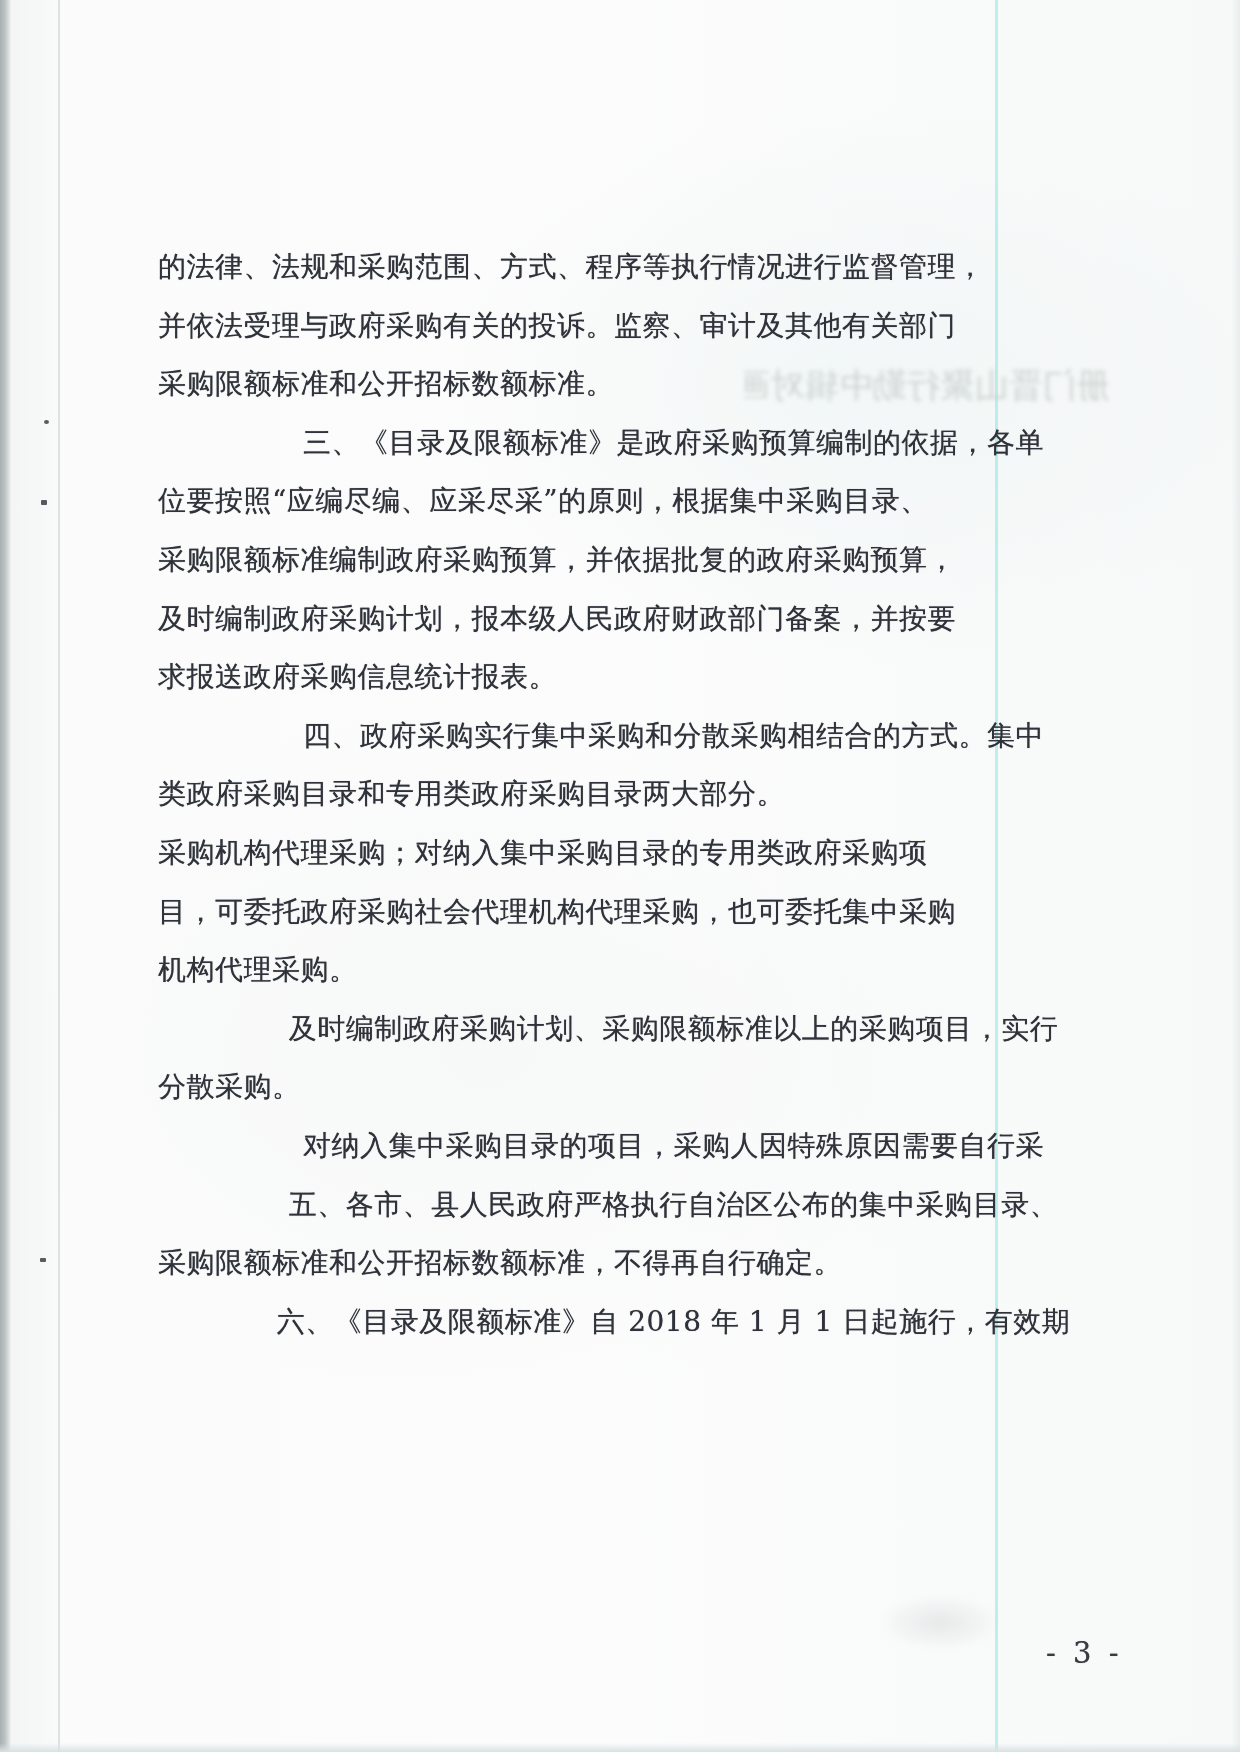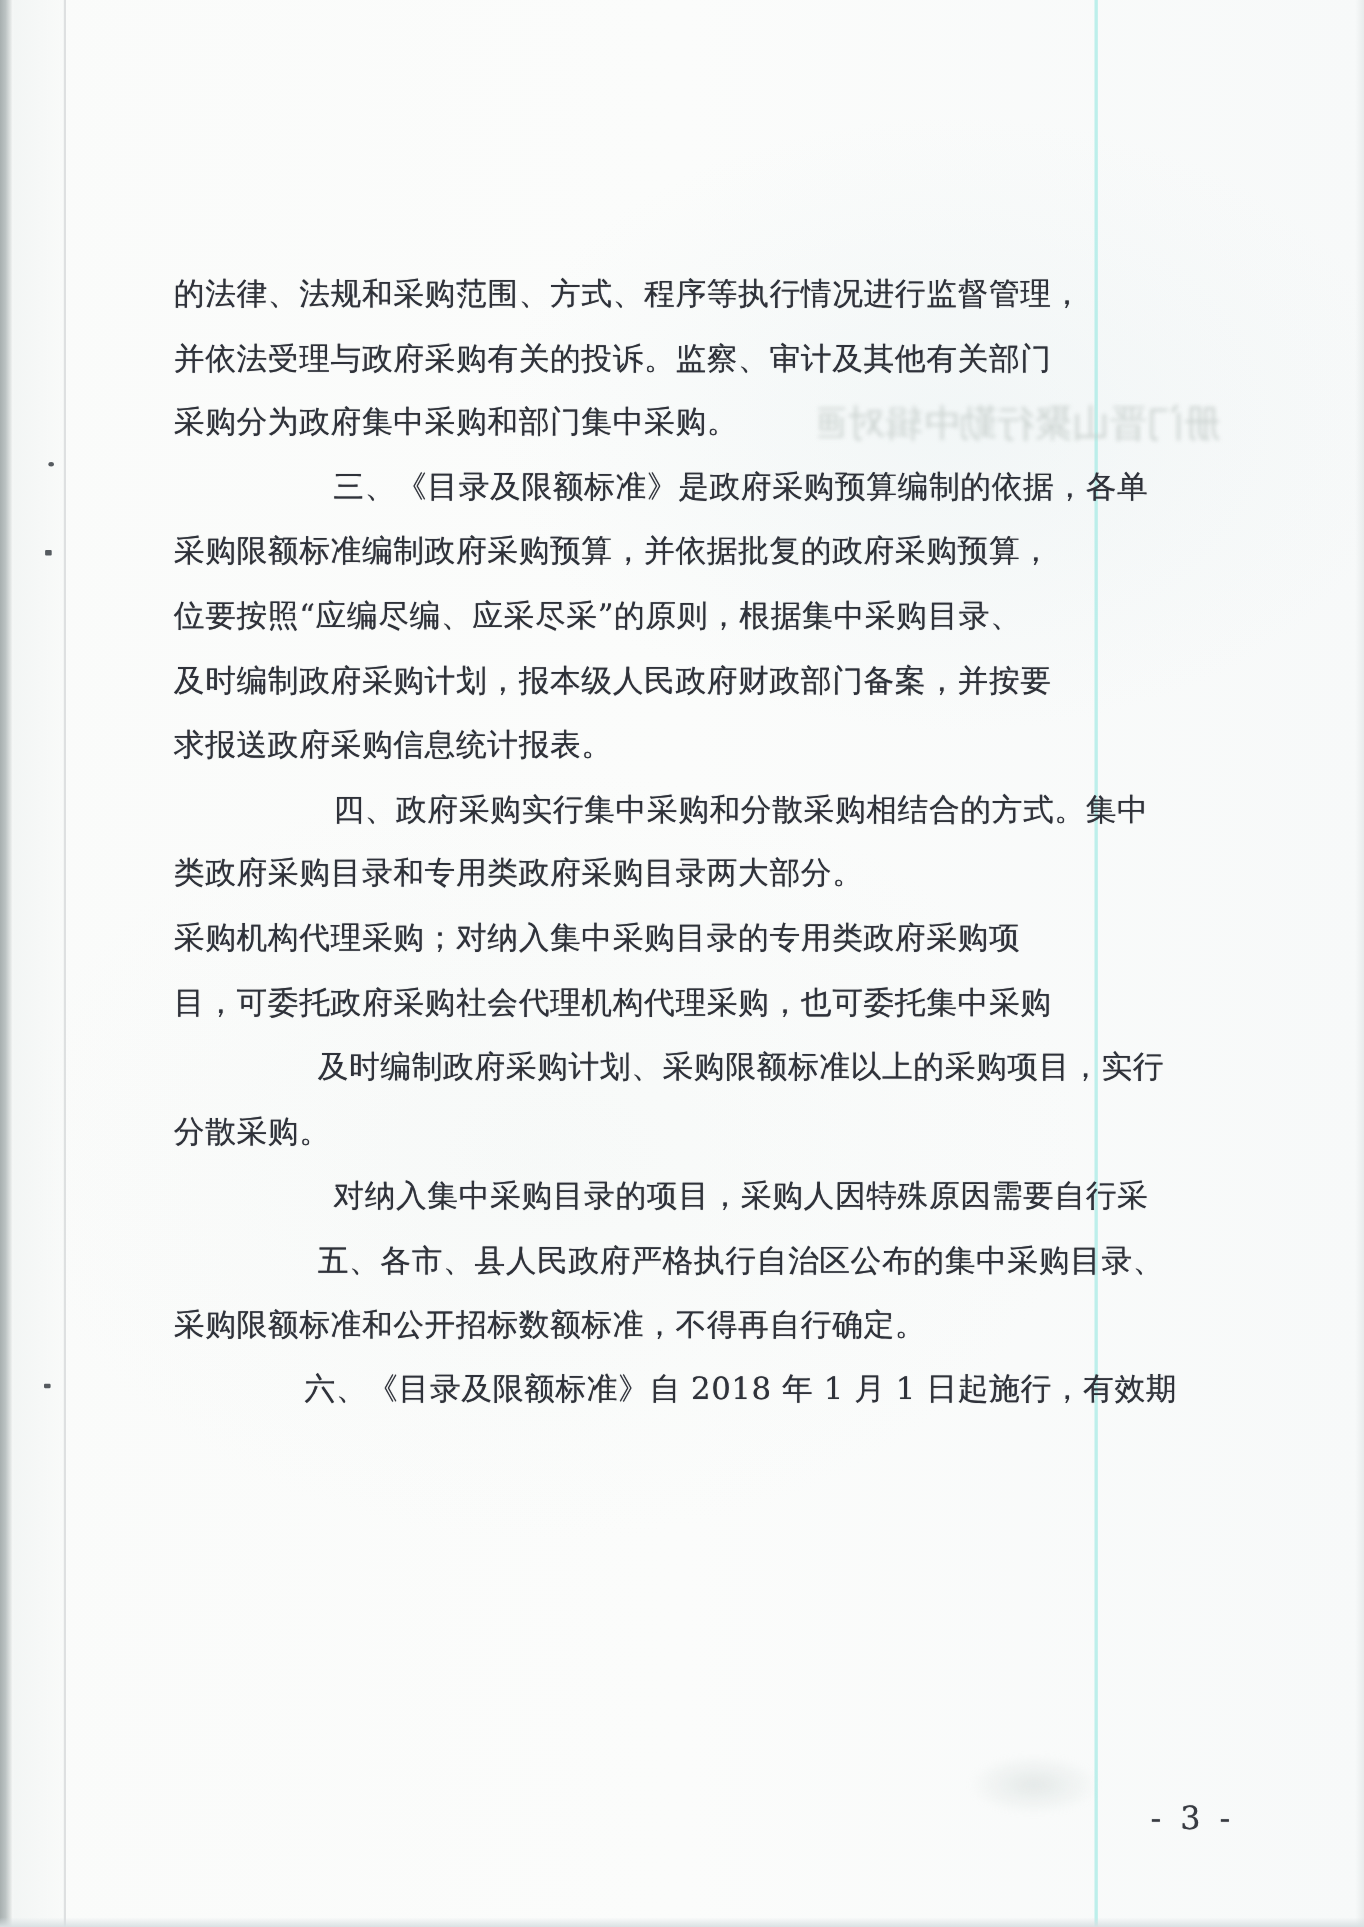--- a/index.html
+++ b/index.html
@@ -84,30 +84,31 @@
   <div class="speck s1"></div>
   <div class="speck s2"></div>
   <div class="speck s3"></div>
 
   <div class="bleed">册门晋山聚行勤中辑对画</div>
   <div class="smudge"></div>
 
   <div class="doc" id="doc-body">
       <div class="line">的法律、法规和采购范围、方式、程序等执行情况进行监督管理，</div>
       <div class="line">并依法受理与政府采购有关的投诉。监察、审计及其他有关部门</div>
-      <div class="line">采购分为政府集中采购和部门集中采购。</div>
+      <div class="line">采购限额标准和公开招标数额标准。</div>
       <div class="line indent">三、《目录及限额标准》是政府采购预算编制的依据，各单</div>
+      <div class="line">位要按照“应编尽编、应采尽采”的原则，根据集中采购目录、</div>
       <div class="line">采购限额标准编制政府采购预算，并依据批复的政府采购预算，</div>
-      <div class="line">位要按照“应编尽编、应采尽采”的原则，根据集中采购目录、</div>
       <div class="line">及时编制政府采购计划，报本级人民政府财政部门备案，并按要</div>
       <div class="line">求报送政府采购信息统计报表。</div>
       <div class="line indent">四、政府采购实行集中采购和分散采购相结合的方式。集中</div>
       <div class="line">类政府采购目录和专用类政府采购目录两大部分。</div>
       <div class="line">采购机构代理采购；对纳入集中采购目录的专用类政府采购项</div>
       <div class="line">目，可委托政府采购社会代理机构代理采购，也可委托集中采购</div>
+      <div class="line">机构代理采购。</div>
       <div class="line indent">及时编制政府采购计划、采购限额标准以上的采购项目，实行</div>
       <div class="line">分散采购。</div>
       <div class="line indent">对纳入集中采购目录的项目，采购人因特殊原因需要自行采</div>
       <div class="line indent">五、各市、县人民政府严格执行自治区公布的集中采购目录、</div>
       <div class="line">采购限额标准和公开招标数额标准，不得再自行确定。</div>
       <div class="line indent">六、《目录及限额标准》自 2018 年 1 月 1 日起施行，有效期</div>
     </div>
 
   <div class="pageno">- 3 -</div>
 </div>

